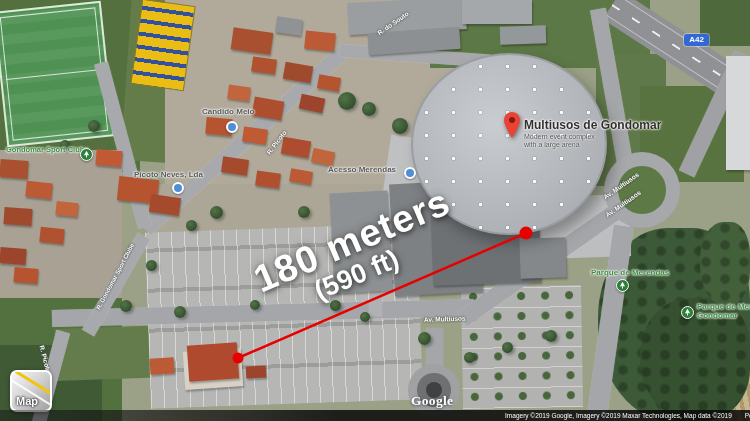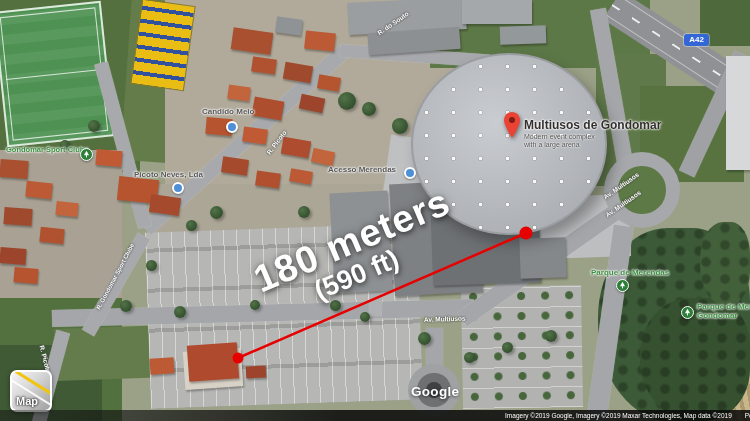--- a/index.html
+++ b/index.html
@@ -74,22 +74,22 @@
             text-shadow:0 2px 5px rgba(0,0,0,.55),0 0 8px rgba(0,0,0,.3);}
 
   
   .map-btn{position:absolute;left:10px;top:370px;width:38px;height:38px;border-radius:7px;border:2px solid #fff;
            background:linear-gradient(135deg,#f5f5f5 0%,#d9d9d9 40%,#9f9f9f 100%);
            box-shadow:0 1px 4px rgba(0,0,0,.45);overflow:hidden;z-index:50;cursor:pointer;}
   .map-btn::before{content:"";position:absolute;left:-8px;top:10px;width:62px;height:3px;background:#f1c40f;transform:rotate(32deg);}
   .map-btn::after{content:"";position:absolute;left:-8px;top:22px;width:62px;height:2px;background:rgba(255,255,255,.9);transform:rotate(32deg);}
   .map-btn-label{position:absolute;left:4px;bottom:3px;font-size:11px;font-weight:bold;color:#fff;
                  text-shadow:0 0 2px rgba(0,0,0,.85),0 0 3px rgba(0,0,0,.7);z-index:2;}
-  .gwm{position:absolute;left:411px;top:384px;font-size:13.5px;font-weight:bold;color:#fff;letter-spacing:.3px;
-       text-shadow:0 1px 3px rgba(0,0,0,.6);z-index:50;}
+  .gwm{position:absolute;left:411px;top:393px;font-size:13.5px;font-weight:bold;color:#fff;letter-spacing:.3px;
+       text-shadow:0 1px 3px rgba(0,0,0,.6);z-index:50;font-family:Liberation Serif, serif;}
   .attr{position:absolute;left:0;right:0;bottom:0;height:11px;z-index:60;display:flex;align-items:center;
         justify-content:flex-end;gap:13px;background:linear-gradient(90deg,rgba(20,20,20,.5),rgba(8,8,8,.85) 45%);
         color:#fff;font-size:6.5px;white-space:nowrap;}
   .attr .region{margin-right:-19px;}
 </style>
 </head>
 <body>
 
 <div class="screen">
 

